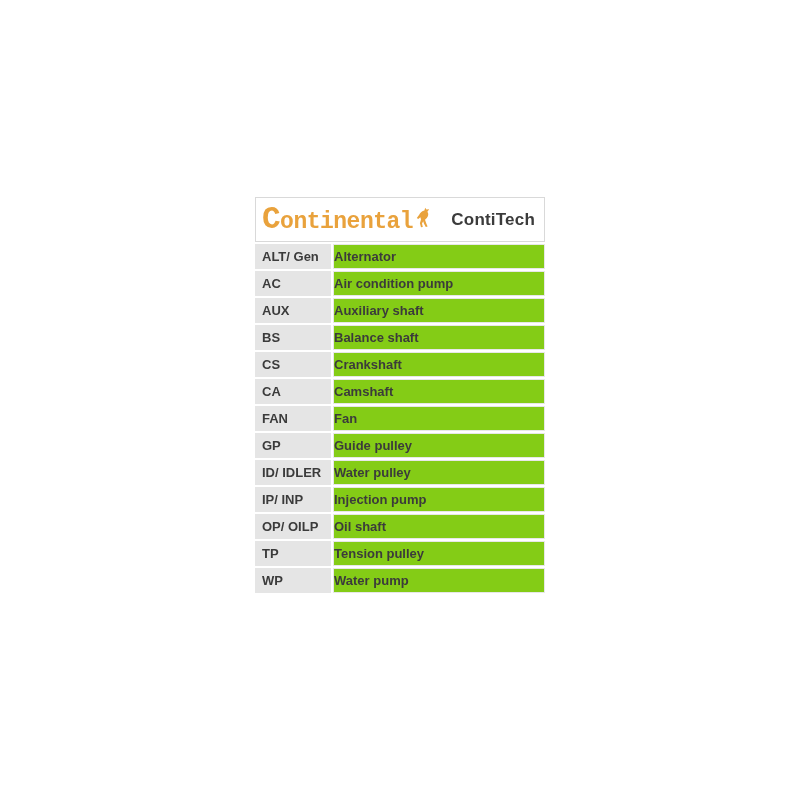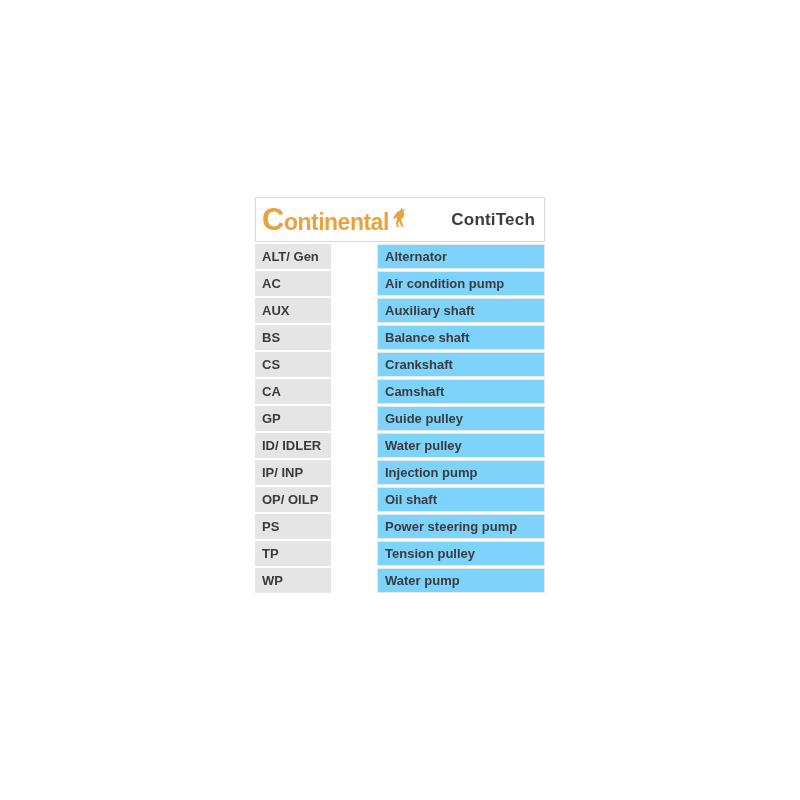--- a/index.html
+++ b/index.html
@@ -31,21 +31,21 @@
     justify-content: space-between;
     padding: 0 9px 0 6px;
   }
   .logo {
     display: flex;
     align-items: center;
     color: #E9A23C;
   }
   .logo-text {
     display: block;
-    font-family: Liberation Sans, sans-serif;
+    font-family: Liberation Mono, monospace;
     font-weight: bold;
     font-size: 23px;
     letter-spacing: -0.5px;
     line-height: 1;
   }
   .logo-text::first-letter {
     font-size: 31px;
   }
   .horse {
     margin-left: 3px;
@@ -60,46 +60,44 @@
   }
   .rows {
     margin-top: 2px;
     display: flex;
     flex-direction: column;
     gap: 2px;
   }
   .row {
     display: flex;
     height: 25px;
-    gap: 44px;
   }
   .abbr-cell {
     box-sizing: border-box;
     width: 76px;
     background: #E5E5E5;
     color: #3B3B3B;
     font-weight: bold;
     font-size: 13px;
     display: flex;
     align-items: center;
     padding-left: 7px;
     white-space: nowrap;
   }
   .desc-cell {
     box-sizing: border-box;
     flex: 1;
     margin-left: 2px;
     border: 1px solid #E7E7E7;
-    background: #7dd3fc;
+    background: #84cc16;
     color: #3B3B3B;
     font-weight: bold;
     font-size: 13px;
     display: flex;
     align-items: center;
-    padding-left: 7px;
     white-space: nowrap;
   }
 </style>
 </head>
 <body>
 
 <div class="stage">
   <div class="panel">
 
     <div class="brand-header">
@@ -136,40 +134,40 @@
         </div>
         <div class="row">
           <div class="abbr-cell">CS</div>
           <div class="desc-cell">Crankshaft</div>
         </div>
         <div class="row">
           <div class="abbr-cell">CA</div>
           <div class="desc-cell">Camshaft</div>
         </div>
         <div class="row">
+          <div class="abbr-cell">FAN</div>
+          <div class="desc-cell">Fan</div>
+        </div>
+        <div class="row">
           <div class="abbr-cell">GP</div>
           <div class="desc-cell">Guide pulley</div>
         </div>
         <div class="row">
           <div class="abbr-cell">ID/ IDLER</div>
           <div class="desc-cell">Water pulley</div>
         </div>
         <div class="row">
           <div class="abbr-cell">IP/ INP</div>
           <div class="desc-cell">Injection pump</div>
         </div>
         <div class="row">
           <div class="abbr-cell">OP/ OILP</div>
           <div class="desc-cell">Oil shaft</div>
         </div>
         <div class="row">
-          <div class="abbr-cell">PS</div>
-          <div class="desc-cell">Power steering pump</div>
-        </div>
-        <div class="row">
           <div class="abbr-cell">TP</div>
           <div class="desc-cell">Tension pulley</div>
         </div>
         <div class="row">
           <div class="abbr-cell">WP</div>
           <div class="desc-cell">Water pump</div>
         </div>
       </div>
 
   </div>

